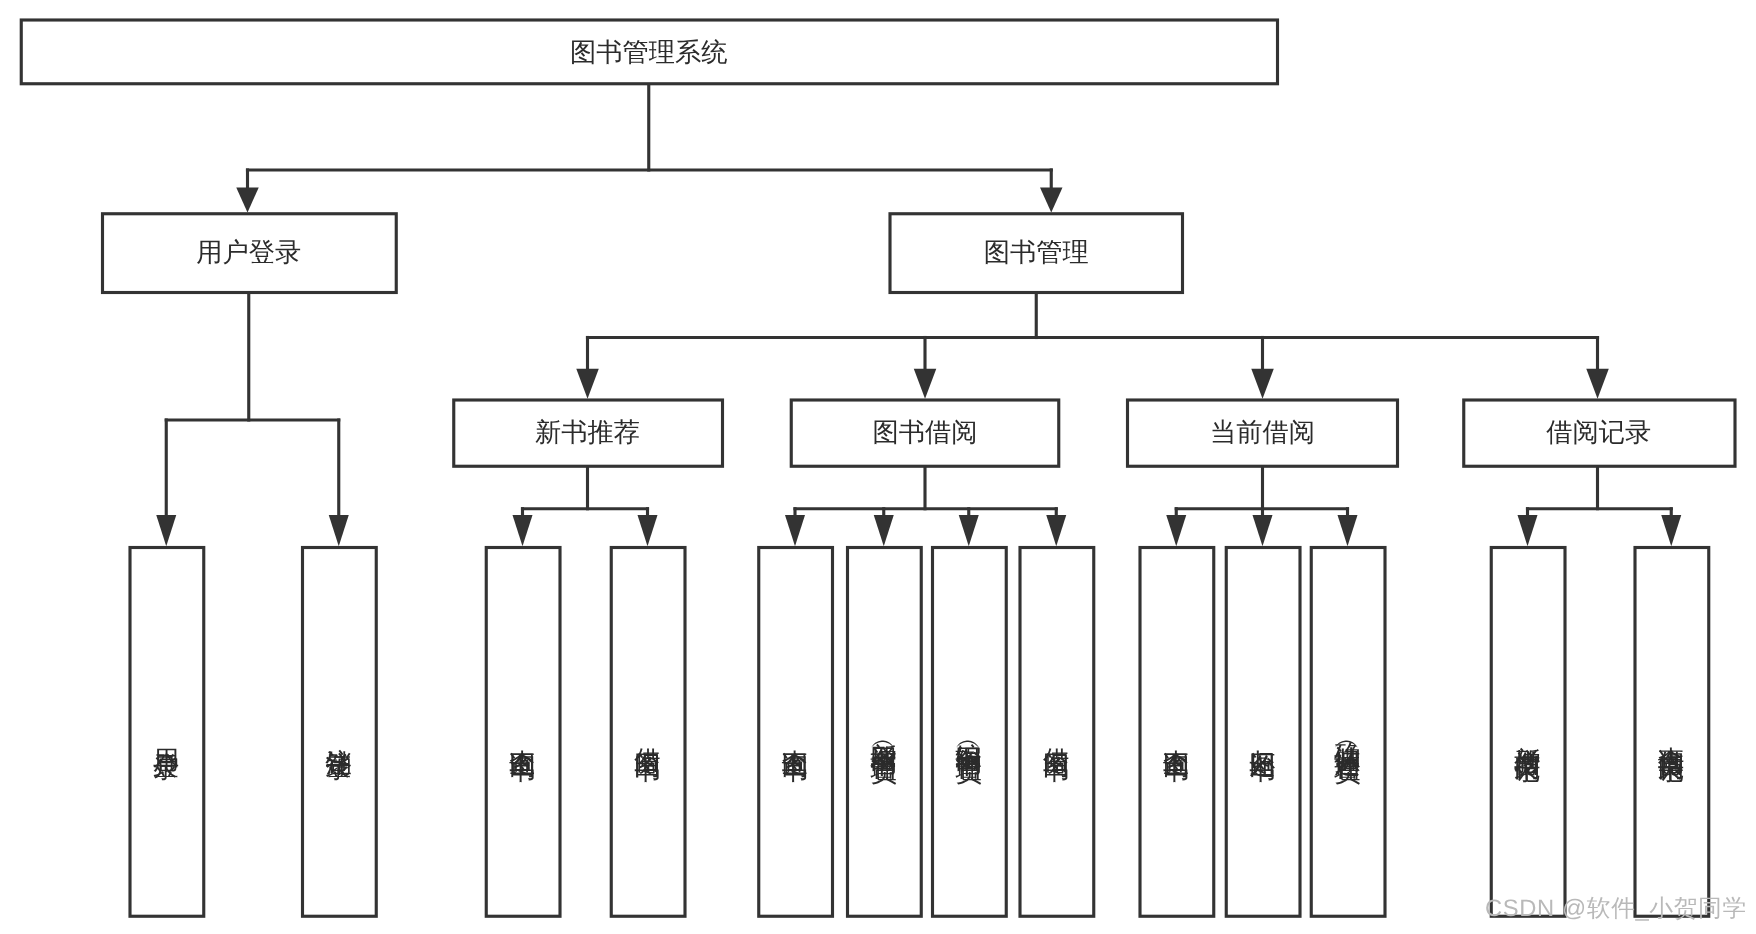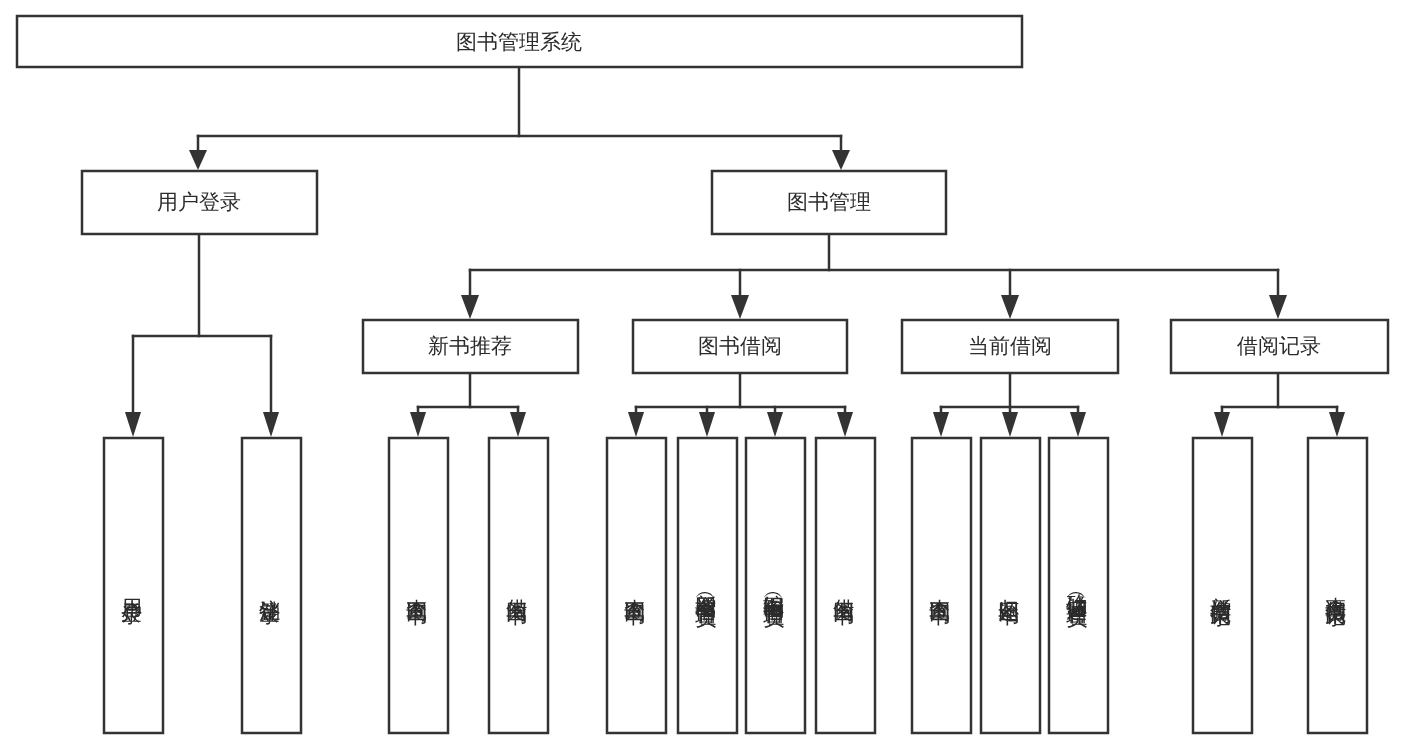--- a/index.html
+++ b/index.html
@@ -236,13 +236,14 @@
   <div class="vlabel" style="left: 622.5px; top: 581.5px; width: auto; height: auto;">查询图书</div>
   <div class="vlabel" style="left: 693.5px; top: 576.5px; width: auto; height: auto; justify-content: flex-start;">新增图书（管理员）</div>
   <div class="vlabel" style="left: 761.5px; top: 576.5px; width: auto; height: auto;">编辑图书（管理员）</div>
   <div class="vlabel" style="left: 831.5px; top: 581.5px; width: auto; height: auto;">借阅图书</div>
   <div class="vlabel" style="left: 927.5px; top: 581.5px; width: auto; height: auto;">查询图书</div>
   <div class="vlabel" style="left: 996.5px; top: 581.5px; width: auto; height: auto;">归还图书</div>
   <div class="vlabel" style="left: 1064.5px; top: 576.5px; width: auto; height: auto;">确认归还（管理员）</div>
   <div class="vlabel" style="left: 1208.5px; top: 579.5px; width: auto; height: auto;">新增借阅记录</div>
   <div class="vlabel" style="left: 1323.5px; top: 579.5px; width: auto; height: auto;">查询借阅记录</div>
 
+  <div class="watermark">CSDN @软件_小贺同学</div>
 </div>
 
 </body></html>

